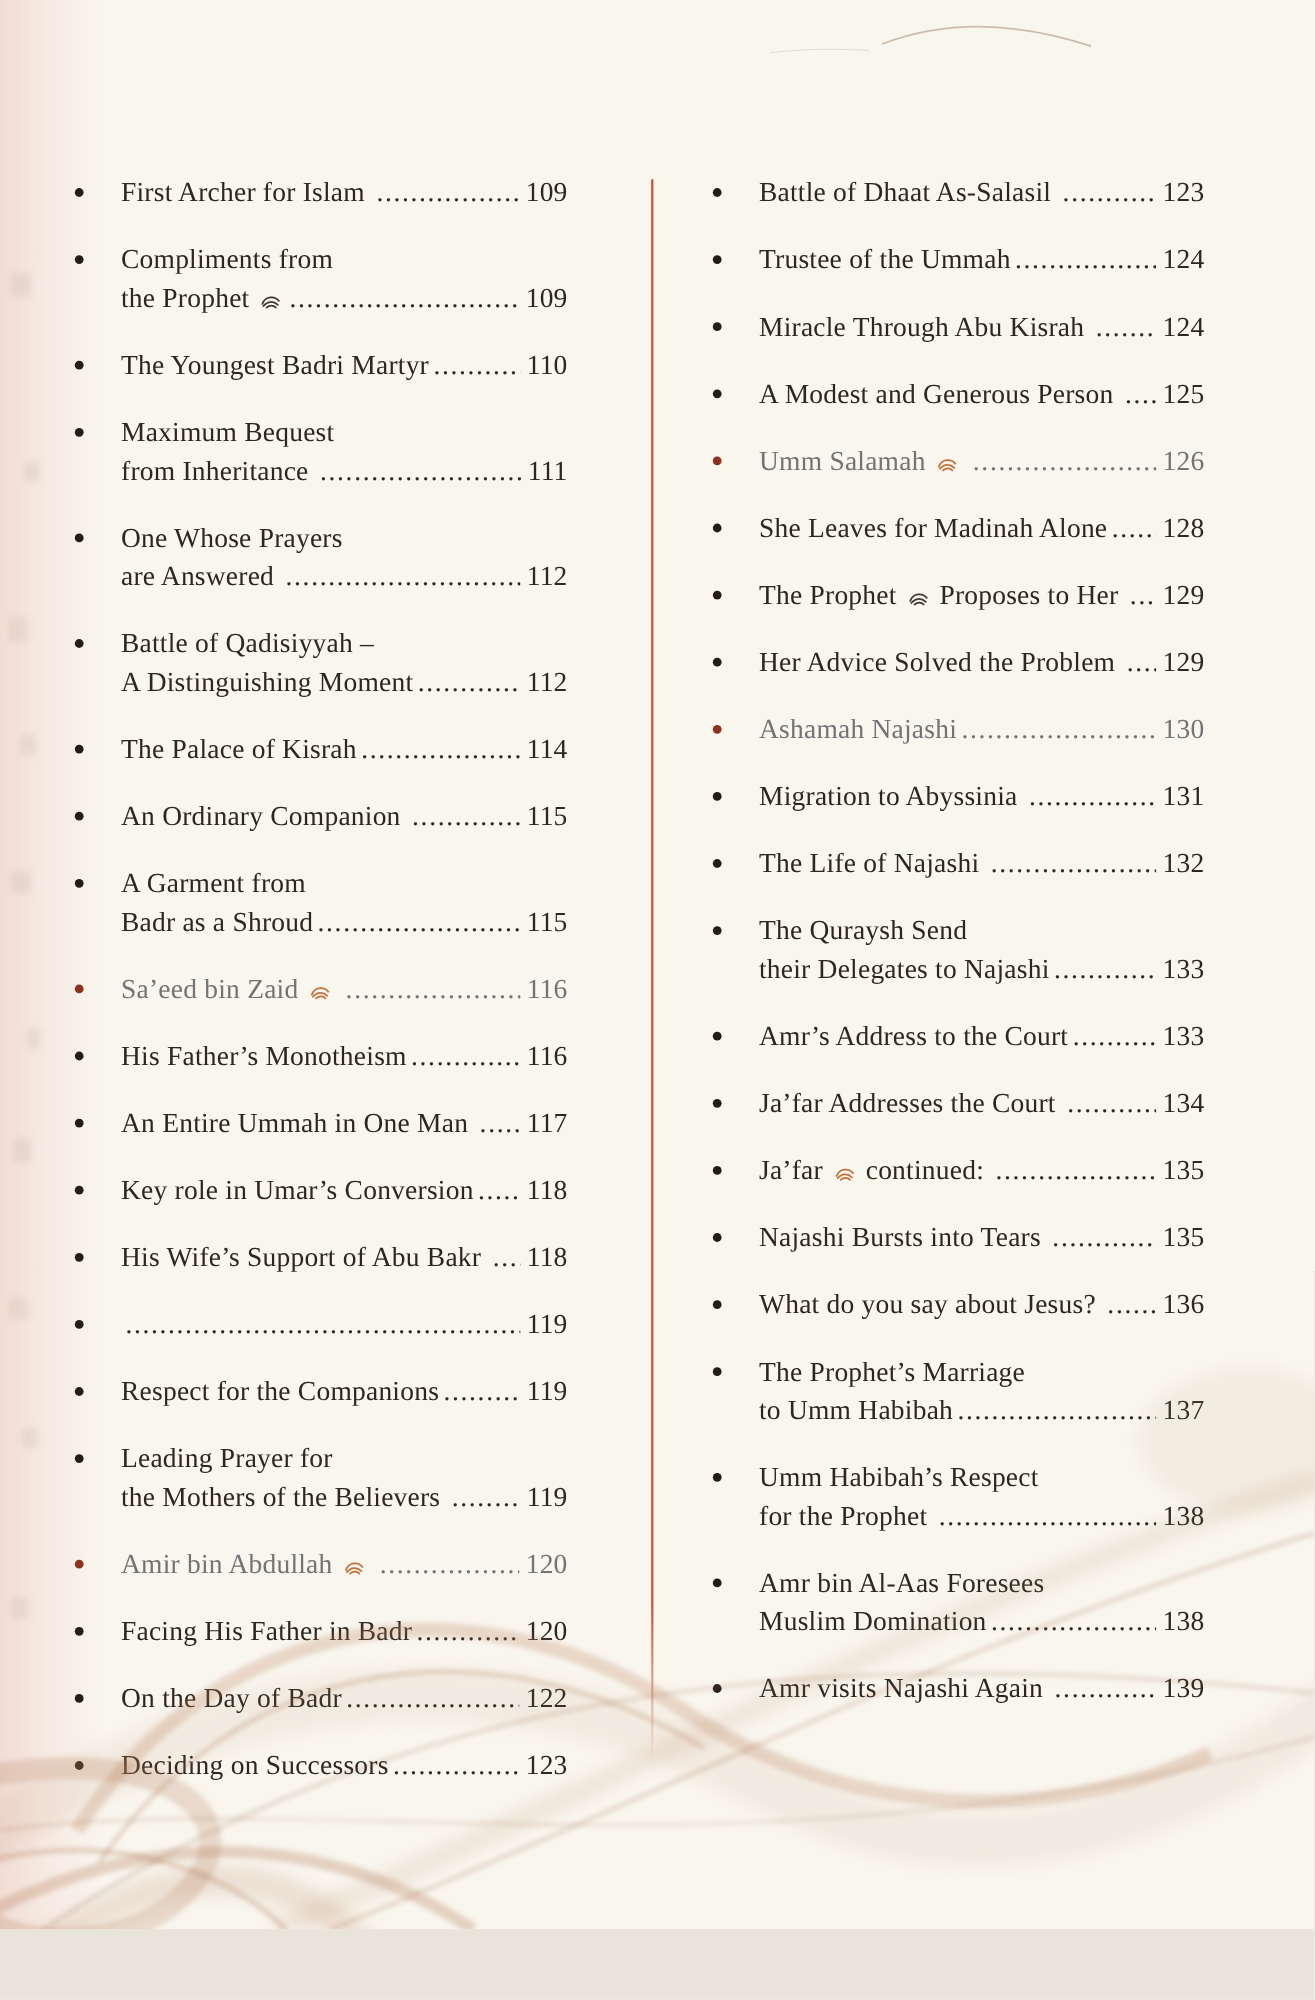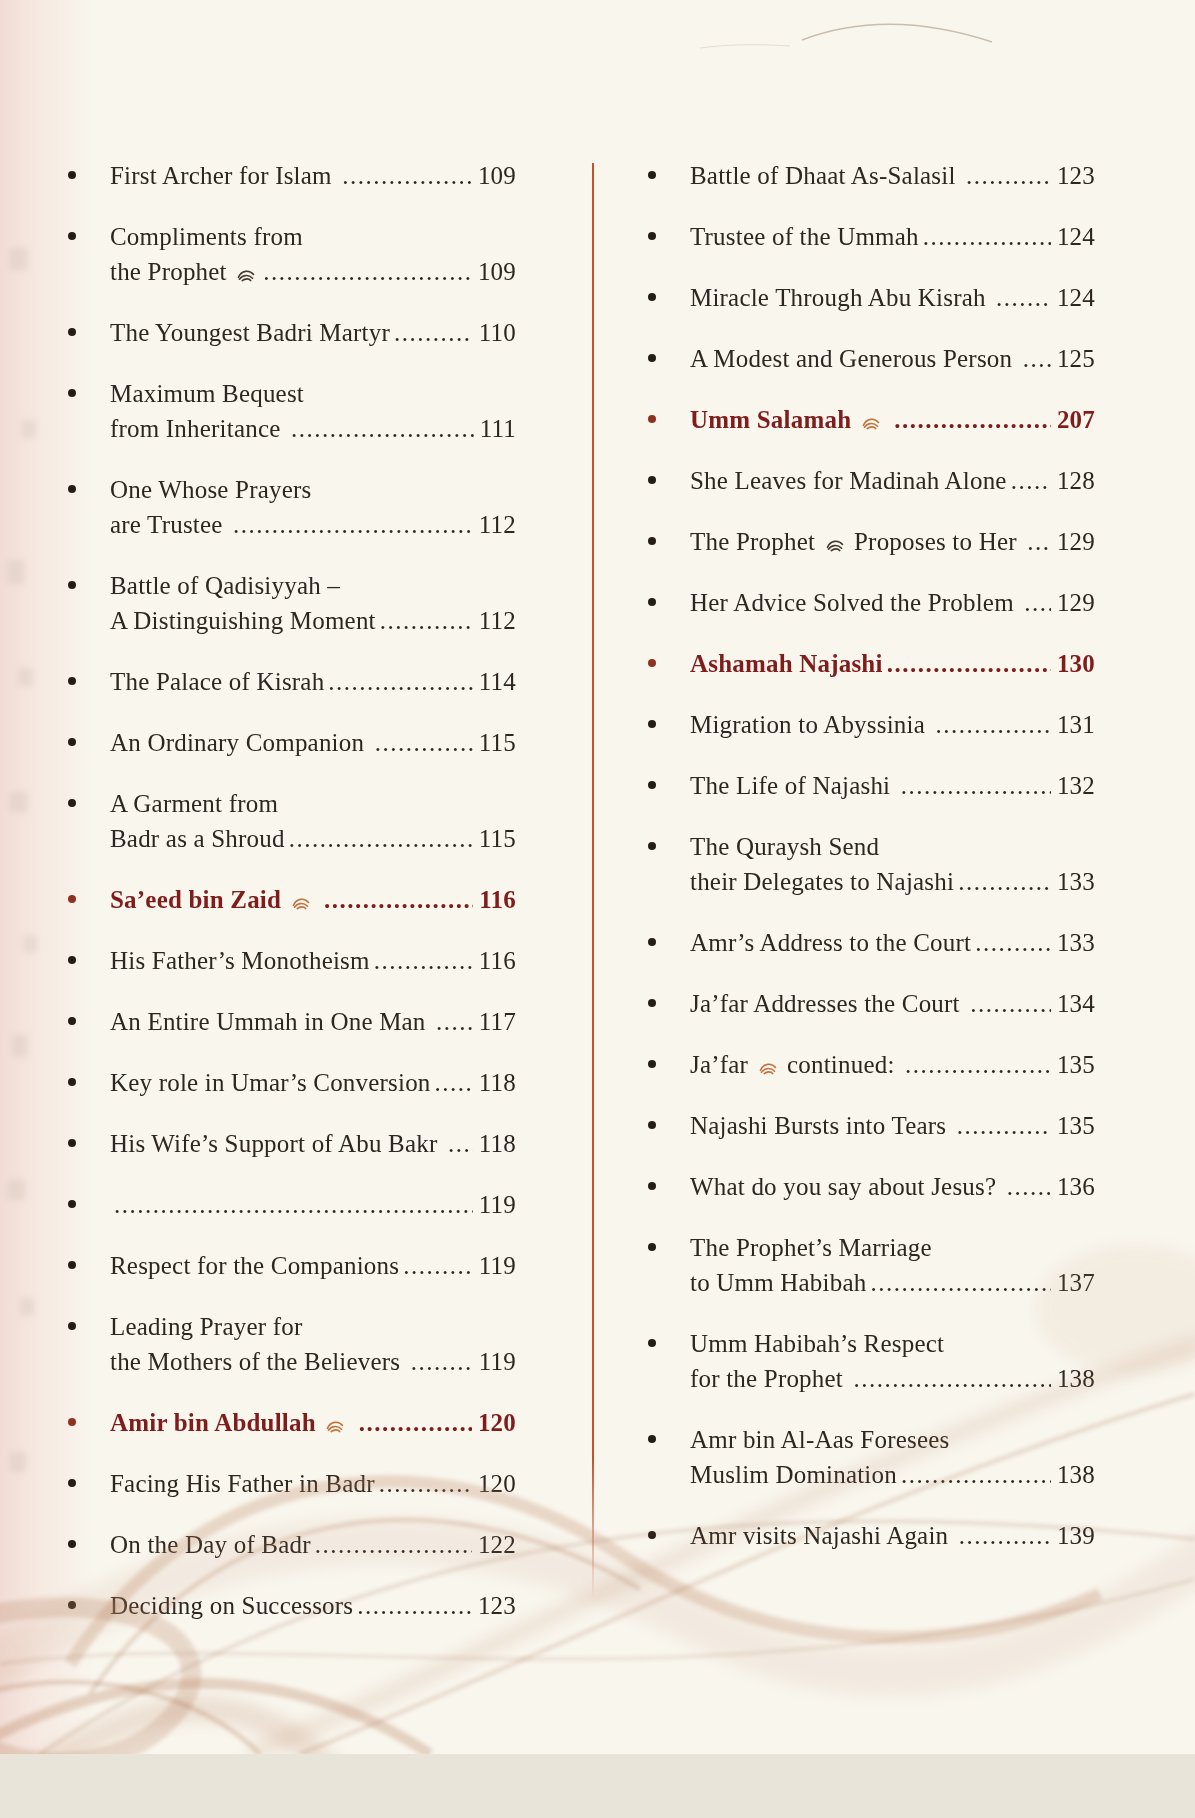--- a/index.html
+++ b/index.html
@@ -55,21 +55,21 @@
   .dots{
     flex:1;overflow:hidden;white-space:nowrap;
     margin-left:4px;
   }
   .dots::after{
     content:"........................................................................";
     letter-spacing:1.5px;
   }
   .pagenum{margin-left:6px;flex:none;}
 
-  .entry.section{color:#7f1d1d;font-weight:bold;}
+  .entry.section{color:#737373;font-weight:normal;}
   .entry.section .bullet{background:#8e3220;}
 
   .hon{display:inline-block;width:22px;height:15px;vertical-align:-2px;margin:0 2px;}
   .hon svg{display:block;width:100%;height:100%;}
   .honorific-prophet{color:#43382c;}
   .honorific-companion{color:#c4713a;}
 
   .swirls{position:absolute;left:0;bottom:0;pointer-events:none;}
 </style>
 </head>
@@ -149,21 +149,21 @@
             </div>
           </div>
         </div>
         <div class="entry">
           <span class="bullet"></span>
           <div class="entry-body">
             <div class="line">
               <span class="t">One Whose Prayers</span>
             </div>
             <div class="line">
-              <span class="t">are Trustee </span>
+              <span class="t">are Answered </span>
               <span class="dots"></span>
               <span class="pagenum">112</span>
             </div>
           </div>
         </div>
         <div class="entry">
           <span class="bullet"></span>
           <div class="entry-body">
             <div class="line">
               <span class="t">Battle of Qadisiyyah –</span>
@@ -378,21 +378,21 @@
           </div>
         </div>
         <div class="entry section">
           <span class="bullet"></span>
           <div class="entry-body">
             <div class="line">
               <span class="t">Umm Salamah <span class="hon honorific-companion"><svg viewBox="0 0 22 16">
                     <path d="M3 11 C6 3 15 3 19 8 M4 13 C8 8 14 8 18 12 M7 14.5 C10 12 14 12 16 14.5" fill="none" stroke="currentColor" stroke-width="1.7" stroke-linecap="round"></path>
                   </svg></span> </span>
               <span class="dots"></span>
-              <span class="pagenum">207</span>
+              <span class="pagenum">126</span>
             </div>
           </div>
         </div>
         <div class="entry">
           <span class="bullet"></span>
           <div class="entry-body">
             <div class="line">
               <span class="t">She Leaves for Madinah Alone</span>
               <span class="dots"></span>
               <span class="pagenum">128</span>

